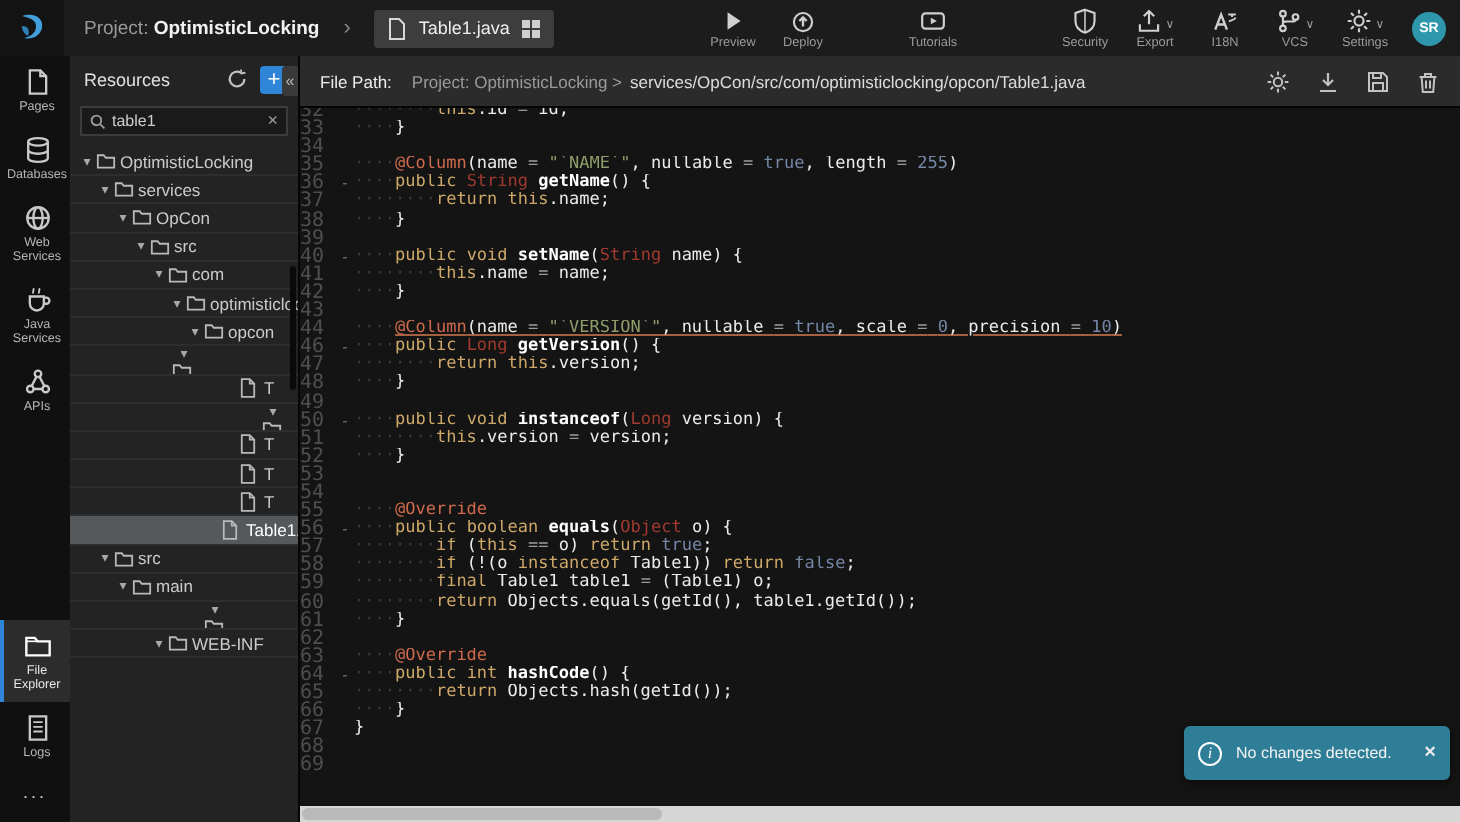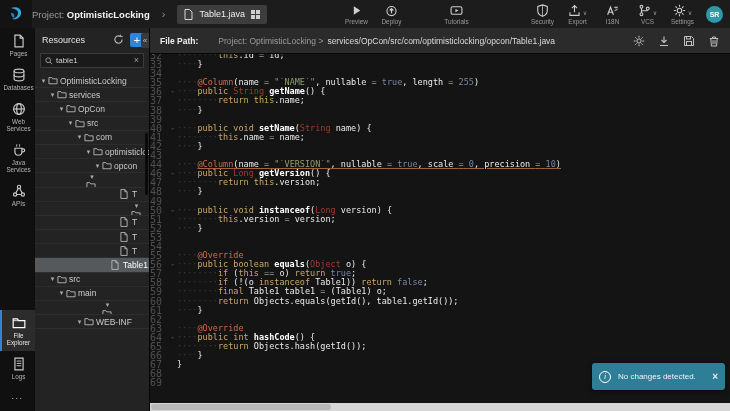--- a/index.html
+++ b/index.html
@@ -5,21 +5,21 @@
   *{margin:0;padding:0;box-sizing:border-box;}
   html,body{width:730px;height:411px;overflow:hidden;background:#000;}
   body{font-family:"Liberation Sans",sans-serif;-webkit-font-smoothing:antialiased;}
   .app{position:relative;width:730px;height:411px;background:#141414;overflow:hidden;
     --accent:#2f86d8;--toast:#2e7e97;--avatar:#2f97ac;--box:#d98c3a;
     --c-ann:#cf6a4c;--c-kw:#cda869;--c-type:#a03a2e;--c-str:#8f9d6a;--c-num:#7587a6;--c-plain:#ececec;}
 
   
   .topbar{height:28px;display:flex;align-items:center;background:#1c1c1c;position:relative;z-index:5;}
   .logo{width:32px;height:28px;display:flex;align-items:center;justify-content:center;background:#131313;cursor:pointer;}
-  .proj{font-size:9.5px;color:#9a9a9a;white-space:nowrap;}
+  .proj{margin-left:10px;font-size:9.5px;color:#9a9a9a;white-space:nowrap;}
   .proj b{color:#f2f2f2;font-weight:bold;}
   .crumb-chev{color:#8a8a8a;margin:0 12px;font-size:11px;}
   .tab{display:flex;align-items:center;gap:6px;background:#3d3d3d;border-radius:2px;height:19px;padding:0 7px;font-size:9px;color:#eee;cursor:pointer;}
   .tab .tico-doc{display:flex;color:#d8d8d8;}
   .tb-group{display:flex;align-items:center;}
   #actLeft{margin-left:72px;}
   #actRight{margin-left:auto;}
   .tb-act{display:flex;flex-direction:column;align-items:center;justify-content:center;min-width:35px;height:28px;cursor:pointer;}
   .tb-act.gap{margin-left:30px;}
   .tb-ico-row{display:flex;align-items:center;height:13px;color:#cfcfcf;}
@@ -51,21 +51,21 @@
   .trow{height:14.2px;display:flex;align-items:center;border-bottom:1px solid #2d2d2d;font-size:8.5px;color:#cacaca;white-space:nowrap;overflow:hidden;cursor:pointer;}
   .trow.sel{background:#55595c;color:#fff;}
   .tarr{width:9px;font-size:7px;color:#a8a8a8;flex:0 0 auto;text-align:center;}
   .tico{width:12px;color:#b9b9b9;flex:0 0 auto;display:flex;}
   .tlbl{overflow:hidden;}
   .tree-scroll{position:absolute;right:1px;top:105px;width:3px;height:62px;background:#0a0a0a;border-radius:2px;cursor:pointer;}
 
   
   .earea{position:absolute;top:28px;left:150px;right:0;bottom:0;background:#141414;z-index:2;}
   .pathbar{height:26px;background:#2b2b2b;display:flex;align-items:center;padding:0 10px;font-size:8.5px;border-bottom:1px solid #050505;}
-  .pb-label{color:#ededed;font-weight:bold;margin-right:20px;white-space:nowrap;}
+  .pb-label{color:#ededed;font-weight:normal;margin-right:10px;white-space:nowrap;}
   .pb-ctx{color:#9a9a9a;margin-right:4px;white-space:nowrap;}
   .pb-path{color:#dcdcdc;white-space:nowrap;overflow:hidden;}
   .pb-icons{margin-left:auto;display:flex;gap:13px;color:#c2c2c2;}
   .pb-ic{width:12px;height:12px;display:flex;cursor:pointer;}
   .code-wrap{position:absolute;top:26px;left:0;right:0;bottom:8px;overflow:hidden;font-family:"DejaVu Sans Mono",monospace;font-size:8.5px;line-height:9.1px;padding-top:1px;}
   .cl{display:flex;height:9.1px;align-items:center;}
   .cl:first-child{margin-top:-4px;}
   .ln{width:18px;text-align:left;color:#4f4f4f;flex:0 0 auto;font-size:10px;}
   .fd{width:9px;color:#6f6f6f;text-align:center;flex:0 0 auto;font-size:7.8px;}
   .ct{flex:1;white-space:pre;color:var(--c-plain);overflow:hidden;}

